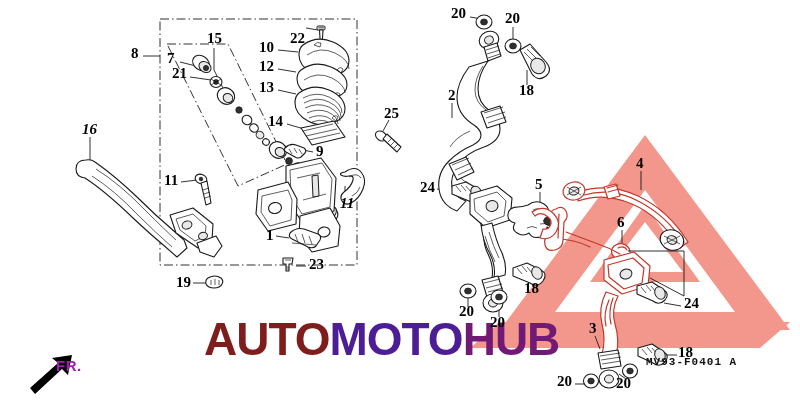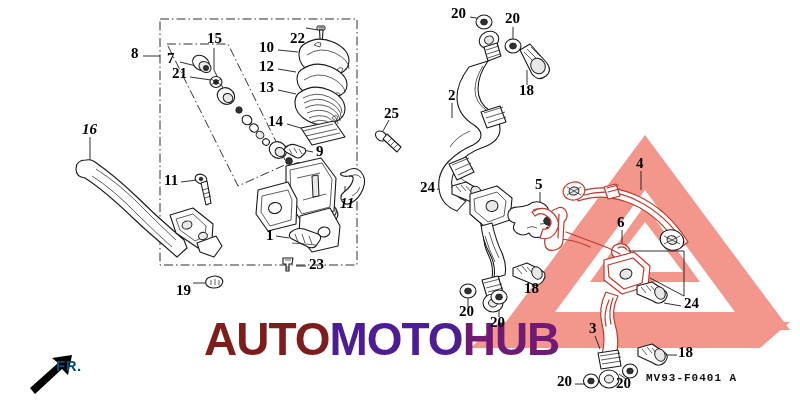--- a/index.html
+++ b/index.html
@@ -2,21 +2,21 @@
 <html><head>
 <meta charset="utf-8">
 <style>
   html,body{margin:0;padding:0;background:#fff;}
   body{width:800px;height:400px;font-family:"Liberation Serif",serif;}
   #stage{position:relative;width:800px;height:400px;overflow:hidden;background:#ffffff;}
   #stage svg.layer{position:absolute;left:0;top:0;width:800px;height:400px;}
   .lbl{position:absolute;font-family:"Liberation Serif",serif;font-weight:700;color:#000;
        font-size:15px;line-height:1;white-space:nowrap;}
   .fr{position:absolute;font-family:"Liberation Sans",sans-serif;font-weight:700;
-      font-size:15px;color:#0c4a6e;letter-spacing:.5px;}
+      font-size:15px;color:#a21caf;letter-spacing:.5px;}
   .pn{position:absolute;font-family:"Liberation Mono",monospace;font-weight:700;
       font-size:11px;color:#111;letter-spacing:1px;white-space:nowrap;}
   .wm-text{position:absolute;font-family:"Liberation Sans",sans-serif;font-weight:700;
       font-size:46px;line-height:1;letter-spacing:-1px;white-space:nowrap;}
 </style>
 </head>
 <body>
 
 <div id="stage">
 
@@ -411,21 +411,21 @@
   <div class="lbl" style="left:290px;top:17px;margin-top:14px;">22</div>
   <div class="lbl" style="left:259px;top:40px;text-align:right;">10</div>
   <div class="lbl" style="left:259px;top:59px;text-align:right;">12</div>
   <div class="lbl" style="left:259px;top:80px;">13</div>
   <div class="lbl" style="left:268px;top:114px;text-align:right;">14</div>
   <div class="lbl" style="left:316px;top:144px;">9</div>
   <div class="lbl" style="left:340px;top:196px;font-style:italic;">11</div>
   <div class="lbl" style="left:384px;top:106px;text-align:center;">25</div>
   <div class="lbl" style="left:82px;top:122px;font-style:italic;">16</div>
   <div class="lbl" style="left:164px;top:173px;">11</div>
-  <div class="lbl" style="left:176px;top:275px;margin-top:8px;">19</div>
+  <div class="lbl" style="left:176px;top:275px;">19</div>
   <div class="lbl" style="left:266px;top:228px;">1</div>
   <div class="lbl" style="left:309px;top:257px;">23</div>
   <div class="lbl" style="left:451px;top:6px;">20</div>
   <div class="lbl" style="left:505px;top:11px;">20</div>
   <div class="lbl" style="left:519px;top:83px;">18</div>
   <div class="lbl" style="left:448px;top:88px;">2</div>
   <div class="lbl" style="left:420px;top:180px;">24</div>
   <div class="lbl" style="left:535px;top:177px;">5</div>
   <div class="lbl" style="left:636px;top:156px;">4</div>
   <div class="lbl" style="left:617px;top:215px;">6</div>
@@ -433,15 +433,15 @@
   <div class="lbl" style="left:459px;top:304px;">20</div>
   <div class="lbl" style="left:490px;top:315px;">20</div>
   <div class="lbl" style="left:684px;top:296px;">24</div>
   <div class="lbl" style="left:589px;top:321px;">3</div>
   <div class="lbl" style="left:678px;top:345px;">18</div>
   <div class="lbl" style="left:557px;top:374px;">20</div>
   <div class="lbl" style="left:616px;top:376px;">20</div>
 
   <div class="fr" style="left:56px;top:357px;">FR.</div>
 
-  <div class="pn" style="left:646px;top:372px;">MV93-F0401 A</div>
+  <div class="pn" style="left:646px;top:356px;">MV93-F0401 A</div>
 
 </div>
 
 </body></html>

